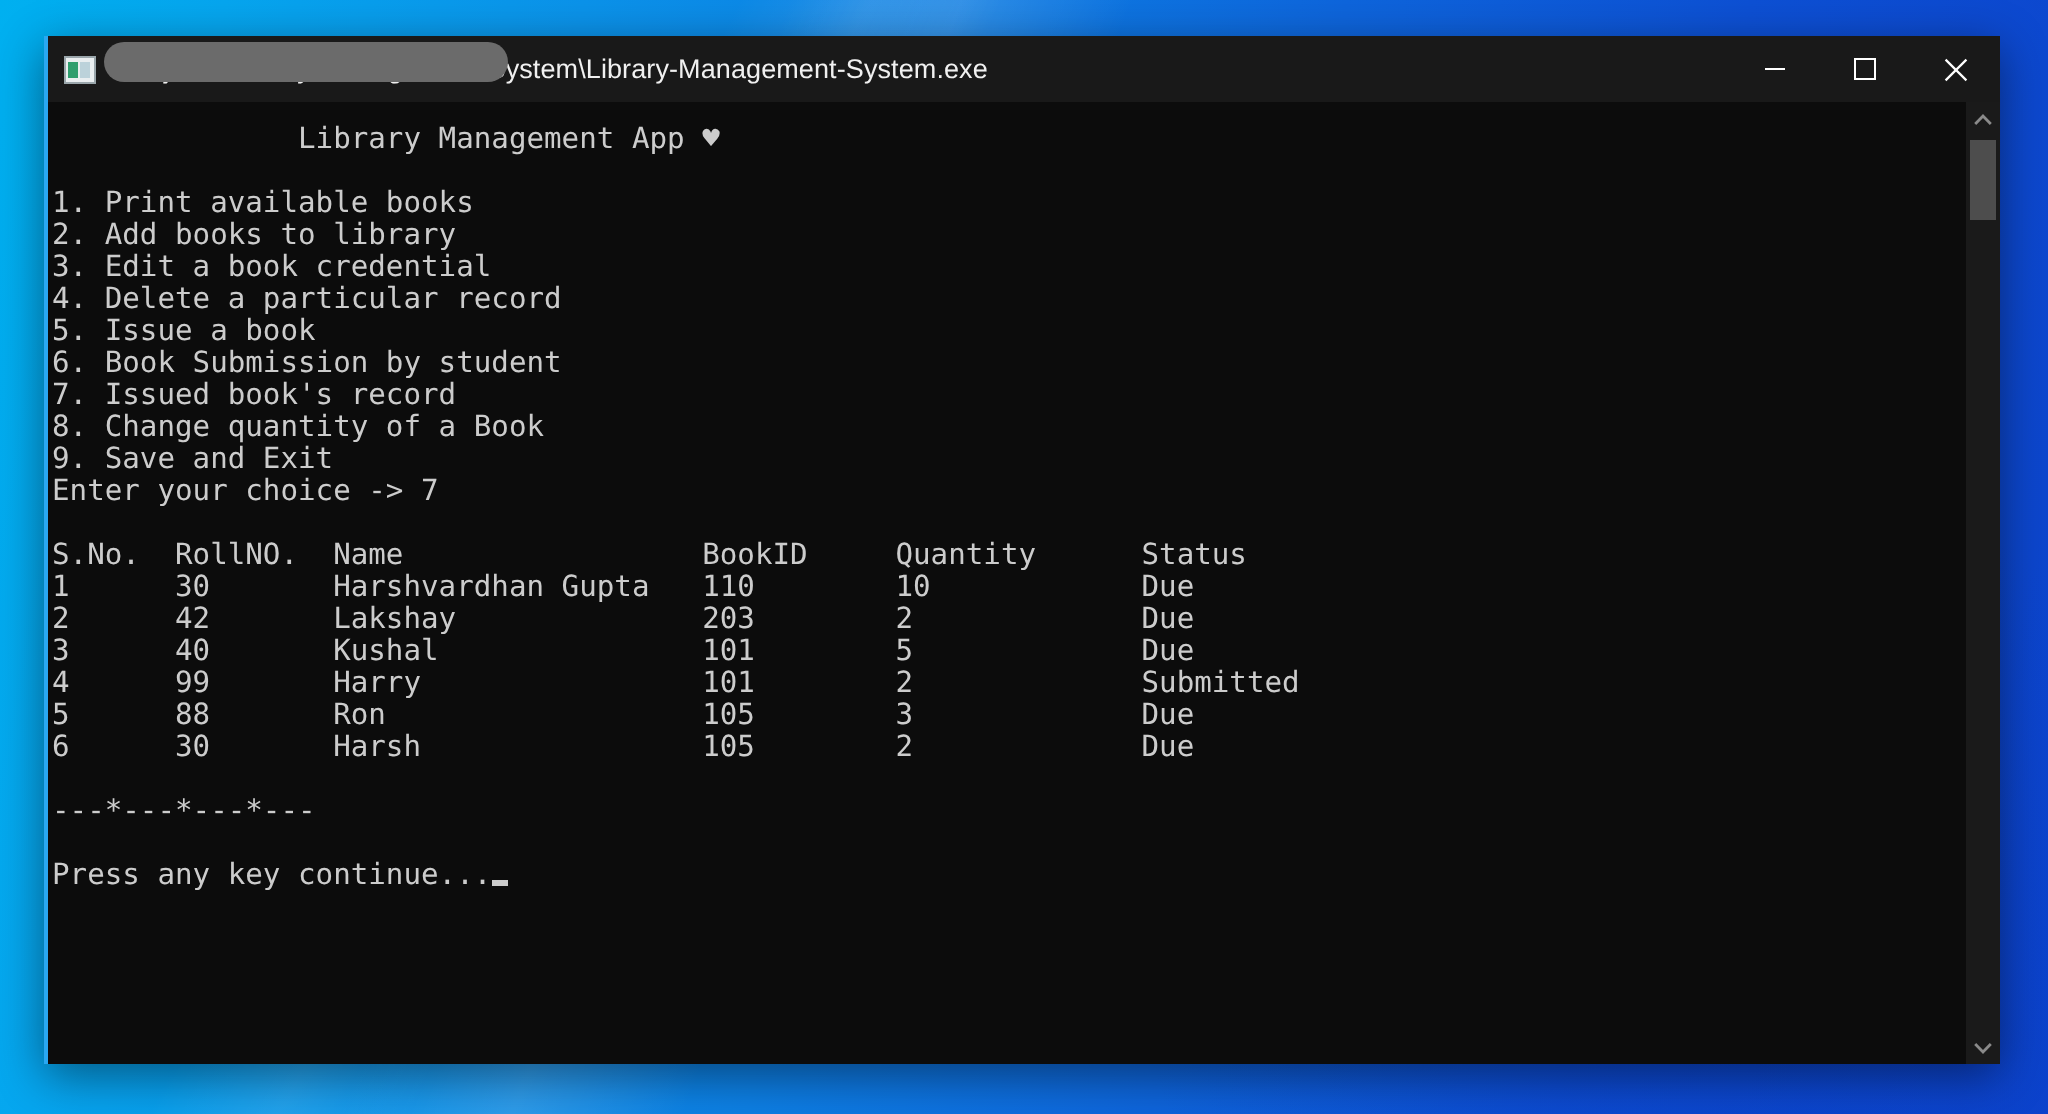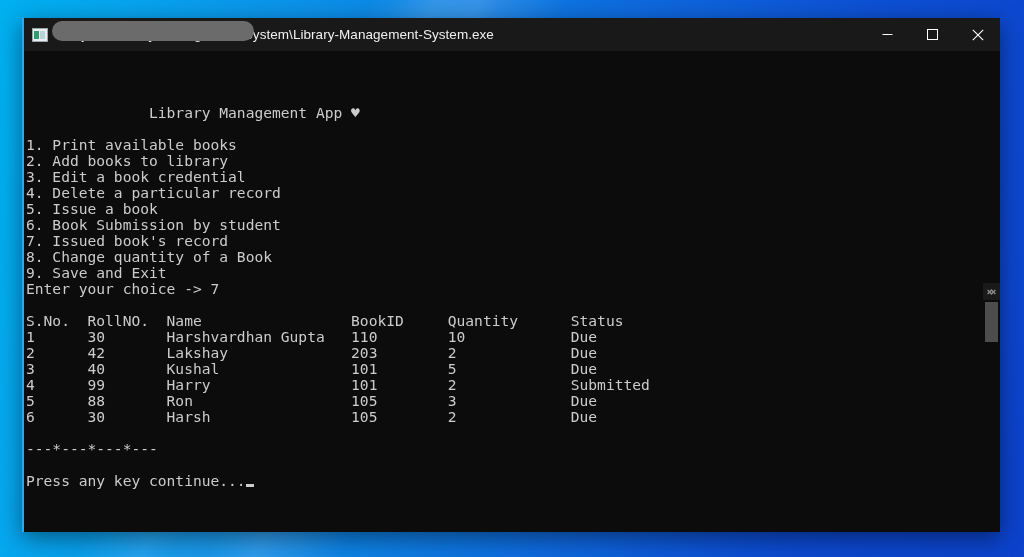--- a/index.html
+++ b/index.html
@@ -140,21 +140,20 @@
   }
   #window-controls .ctl svg { display: block; }
 
   
   #console-body {
     flex: 1 1 auto;
     display: flex;
     background: #0c0c0c;
     overflow: hidden;
     position: relative;
-    align-items: center;
   }
   #console-text {
     flex: 1 1 auto;
     color: #cccccc;
     font-family: "DejaVu Sans Mono", "Liberation Mono", monospace;
     font-size: 14.6px;
     line-height: 16px;
     white-space: pre;
     padding: 11px 0 0 2px;
     overflow: hidden;

